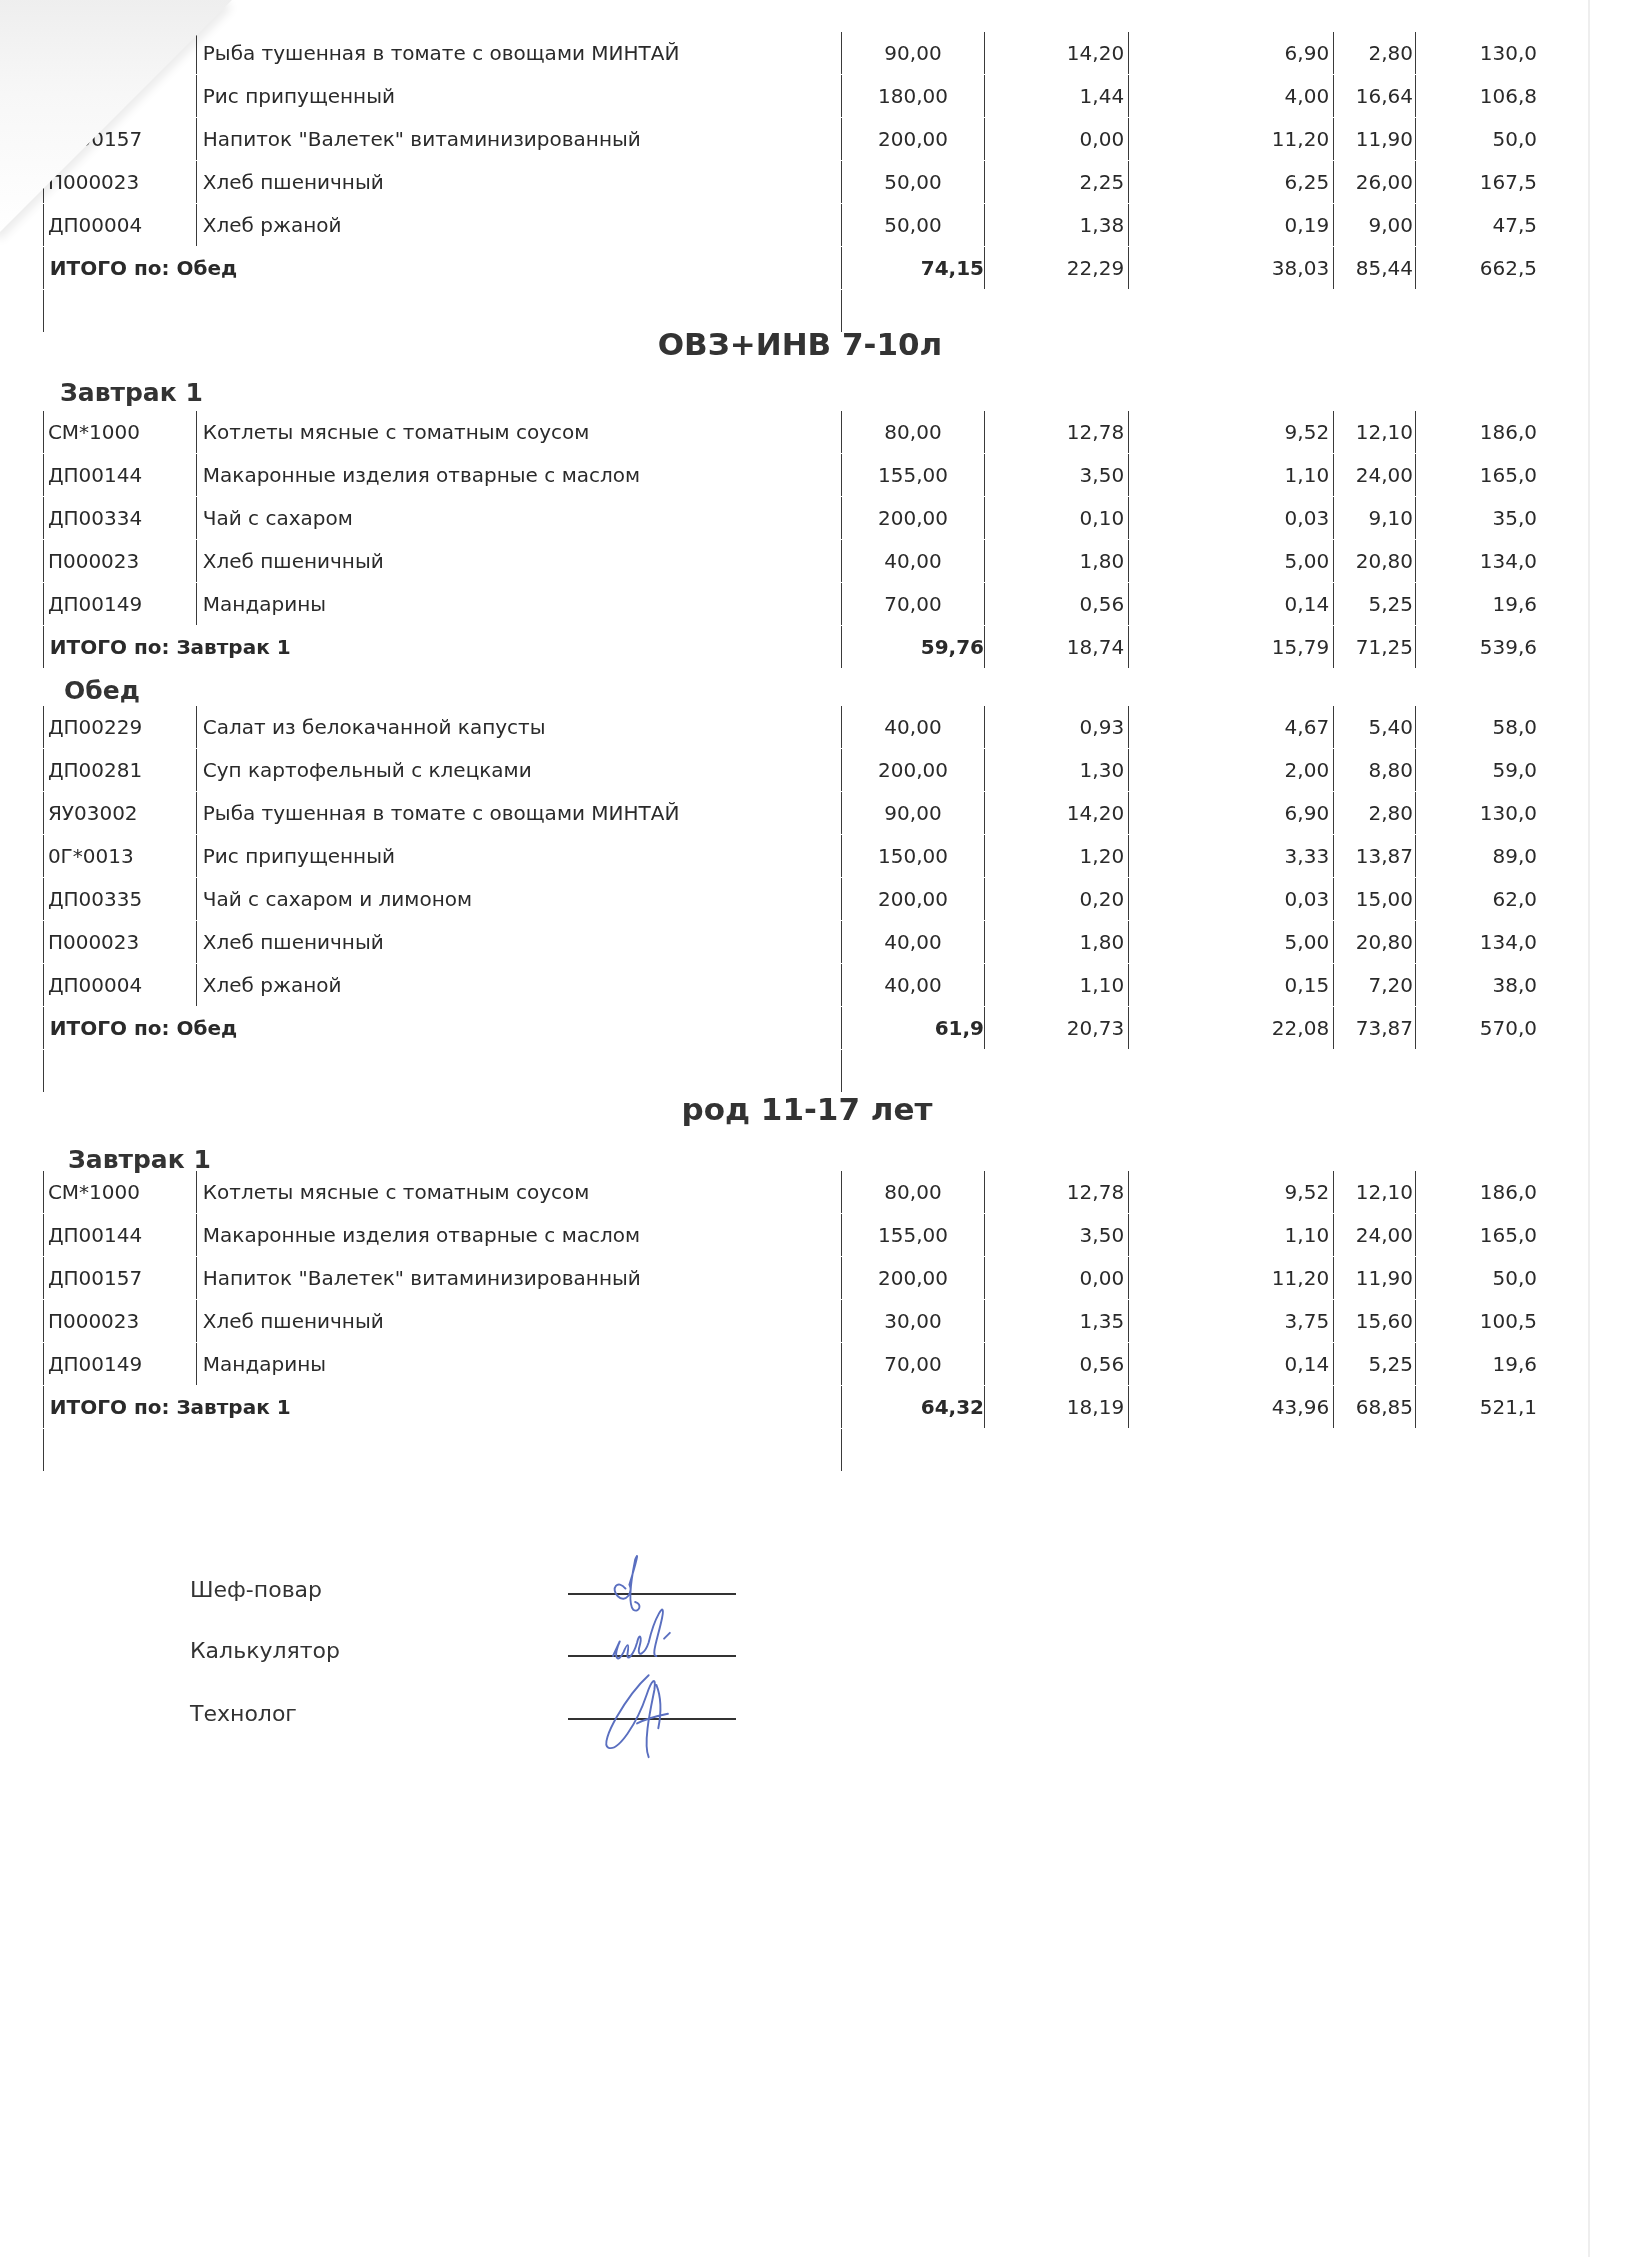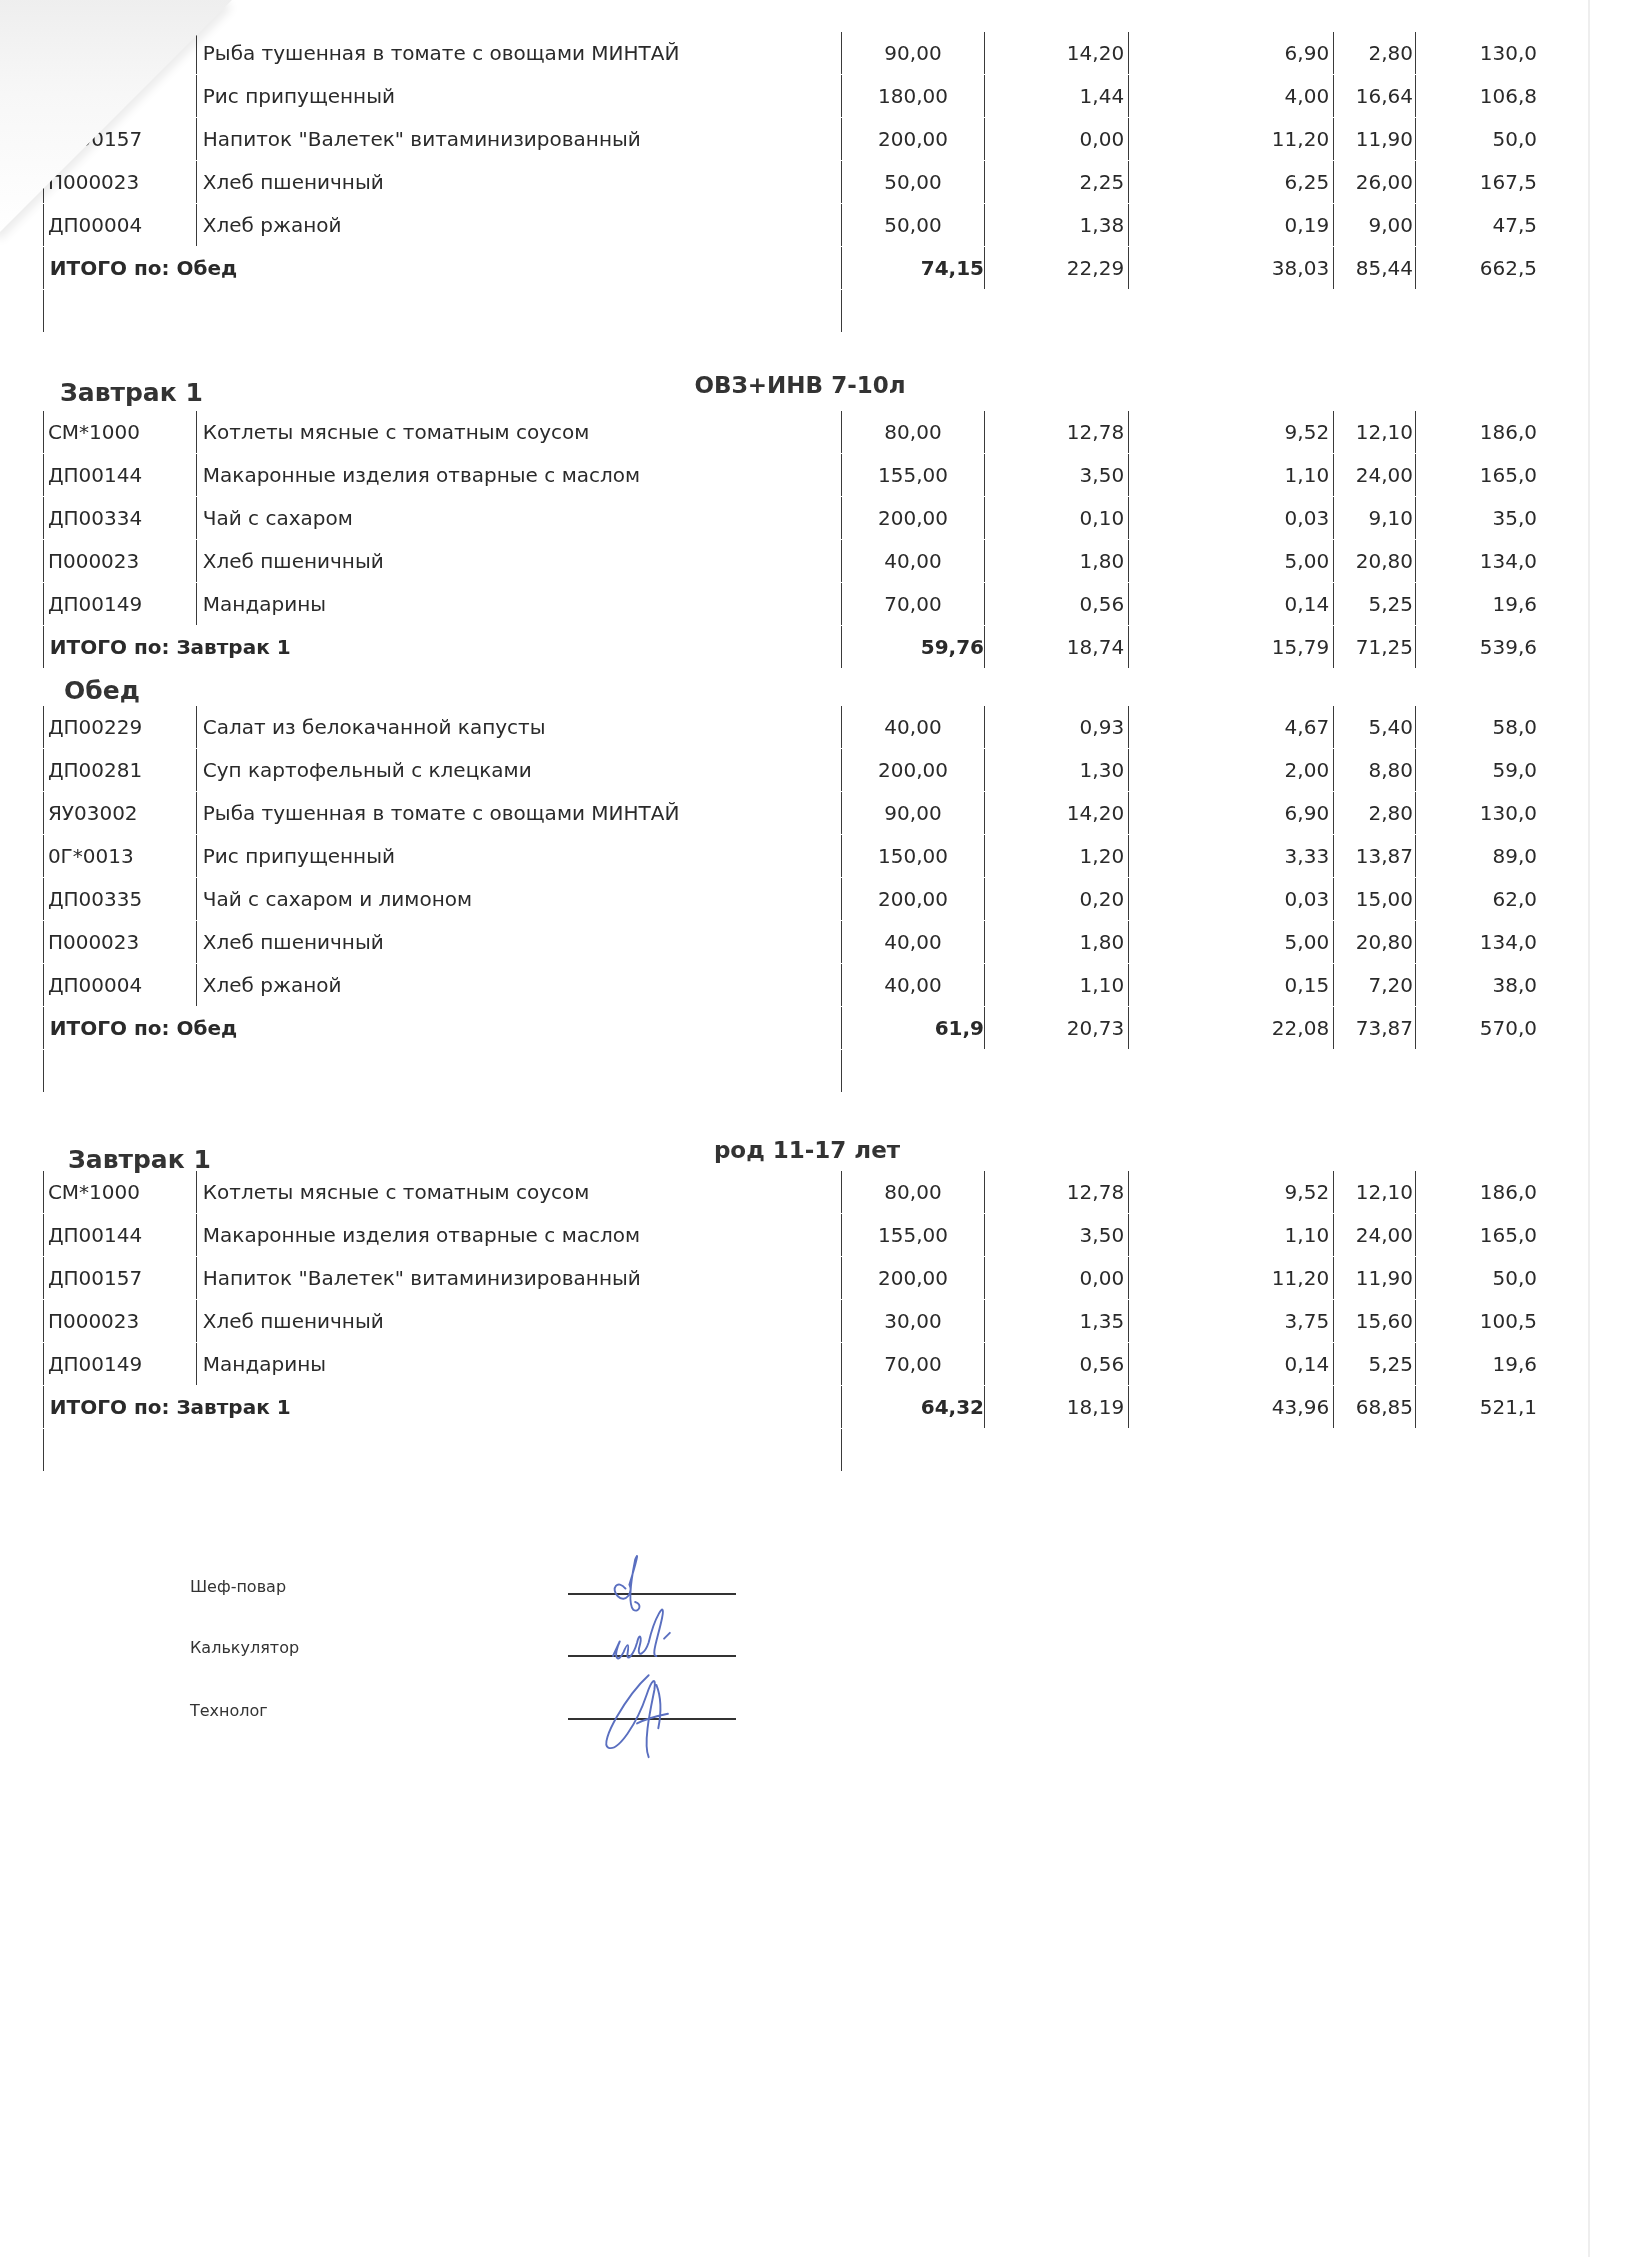--- a/index.html
+++ b/index.html
@@ -13,22 +13,22 @@
     background: #eeeeee;
   }
   .curl {
     position: absolute; left: -164px; top: -164px; width: 328px; height: 328px;
     background: linear-gradient(135deg, #d9d9d9 0%, #ececec 45%, #f7f7f7 70%, #ffffff 100%);
     transform: rotate(45deg);
     box-shadow: 5.8px 5.8px 9.7px rgba(0,0,0,0.08);
     z-index: 5;
   }
   .section-title {
-    position: absolute; font-weight: bold; font-size: 23px;
-    transform: translateX(-50%); white-space: nowrap; color: #333; margin-top: 46px;
+    position: absolute; font-weight: bold; font-size: 31px;
+    transform: translateX(-50%); white-space: nowrap; color: #333;
   }
   .meal-label {
     position: absolute; font-weight: bold; font-size: 25px; color: #333;
   }
   .tbl {
     position: absolute; left: 43px;
   }
   .row {
     position: relative; height: 42px;
     border-bottom: 1.4px solid #3a3a3a;
@@ -42,21 +42,21 @@
   .c-code { left: 0; width: 154px; padding-left: 3.9px; border-left: 1.4px solid #3a3a3a; border-right: 1.4px solid #3a3a3a; }
   .c-name { left: 154px; width: 645px; padding-left: 5.8px; border-right: 1.4px solid #3a3a3a; }
   .c-total { left: 0; width: 799px; padding-left: 5.8px; font-weight: bold; border-left: 1.4px solid #3a3a3a; border-right: 1.4px solid #3a3a3a; }
   .c-empty { left: 0; width: 799px; border-left: 1.4px solid #3a3a3a; border-right: 1.4px solid #3a3a3a; }
   .c-qty { left: 799px; width: 143px; text-align: center; border-right: 1.4px solid #3a3a3a; }
   .c-prot { left: 942px; width: 144px; text-align: right; padding-right: 3.9px; border-right: 1.4px solid #3a3a3a; }
   .c-fat { left: 1148px; width: 143px; text-align: right; padding-right: 3.9px; border-right: 1.4px solid #3a3a3a; }
   .c-carb { left: 1229px; width: 144px; text-align: right; padding-right: 2px; border-right: 1.4px solid #3a3a3a; }
   .c-kcal { left: 1373px; width: 121px; text-align: right; padding-right: 0; }
   .row.total .c-qty { font-weight: bold; text-align: right; }
-  .sig-label { position: absolute; left: 190px; font-size: 16px; color: #333; }
+  .sig-label { position: absolute; left: 190px; font-size: 22px; color: #333; }
   .sig-line { position: absolute; left: 568px; width: 168px; height: 1.9px; background: #333; }
   .signature { position: absolute; left: 579px; top: 1550px; }
 </style>
 </head>
 <body>
 
 <div class="page-edge"></div>
 <div class="curl"></div>
 
 <div class="tbl" id="tbl0" style="top:31px;">

